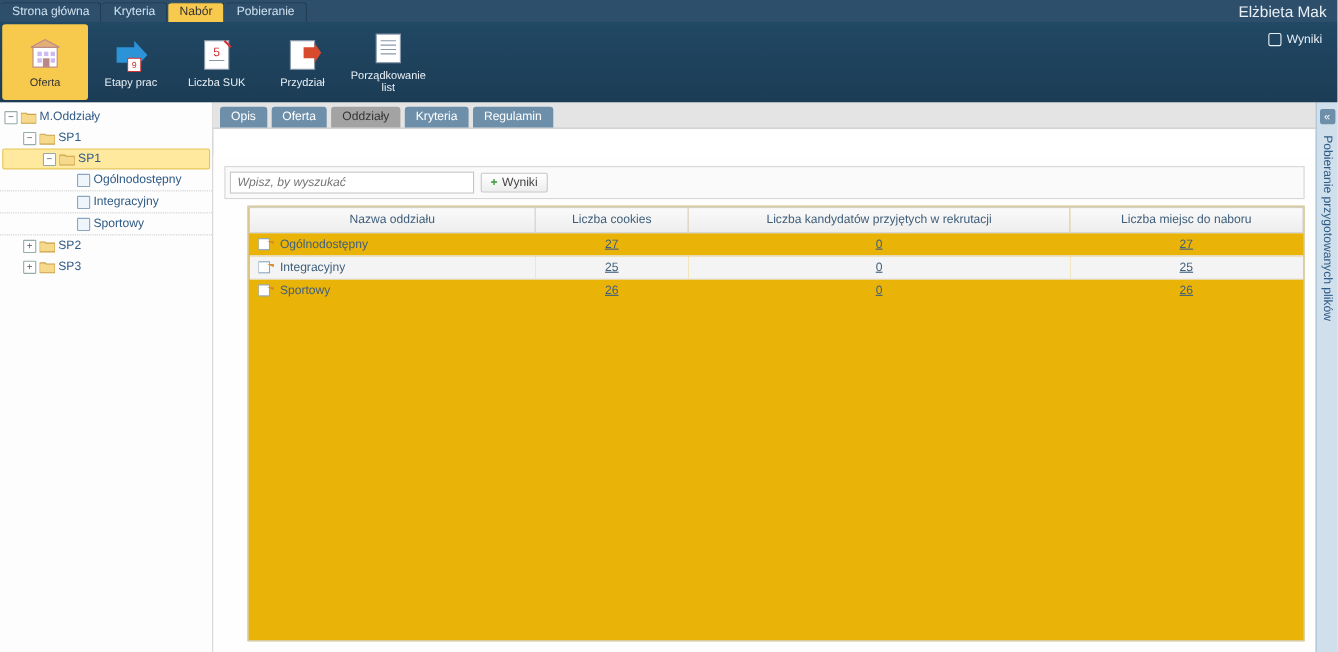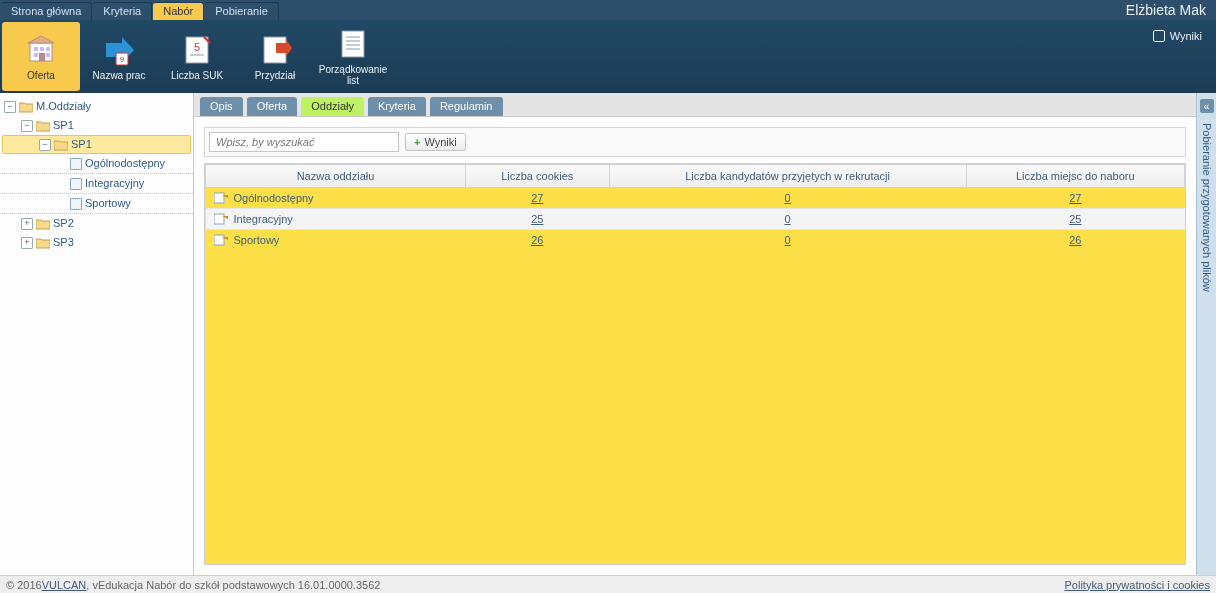--- a/index.html
+++ b/index.html
@@ -31,33 +31,33 @@
   .tree-row.dotted { border-bottom: 1px dotted #ccc; }
   .tree-row.selected { background: #ffe99f; border: 1px solid #e6c558; border-radius: 2px; margin: 0 2px; padding: 1px 2px; }
   .exp { width: 12px; height: 12px; display: inline-flex; align-items: center; justify-content: center; border: 1px solid #9aa; background: #fff; font-size: 9px; color: #556; border-radius: 1px; cursor: pointer; }
   .exp.blank { border: none; background: transparent; }
   .folder-icon { width: 14px; height: 12px; display: inline-block; }
   .folder-icon svg { width: 14px; height: 12px; }
   .file-icon { width: 12px; height: 12px; display:inline-block; border: 1px solid #8aa6c1; background: #eef6fc; border-radius: 1px; }
   .ind { width: 14px; display: inline-block; }
 
   
-  .content { flex: 1; display: flex; flex-direction: column; min-height: 0; }
+  .content { flex: 1; display: flex; flex-direction: column; min-height: 0; gap: 24px; }
   .detail-tabs { display: flex; gap: 4px; padding: 4px 6px 0; background: #e4e4e4; border-bottom: 1px solid #c9c9c9; }
   .dt-tab { padding: 3px 10px 4px; background: #6d8fa9; color: #fff; border-radius: 3px 3px 0 0; font-size: 11px; cursor: pointer; }
-  .dt-tab.active { background: #bef264; color: #333; }
+  .dt-tab.active { background: #a3a3a3; color: #333; }
 
   .content-body { flex: 1; padding: 10px; background: #fefefe; display: flex; flex-direction: column; min-height: 0; }
 
   .toolbar-row { display: flex; align-items: center; gap: 6px; margin-bottom: 6px; border: 1px solid #d6d6d6; padding: 4px; background: #fafafa; }
-  .search-input { width: 190px; height: 20px; border: 1px solid #c6c6c6; padding: 2px 6px; font-size: 11px; font-style: italic; color: #888; font-family: inherit; }
+  .search-input { width: 222px; height: 20px; border: 1px solid #c6c6c6; padding: 2px 6px; font-size: 11px; font-style: italic; color: #888; font-family: inherit; }
   .add-btn { display: flex; align-items: center; gap: 4px; border: 1px solid #c6c6c6; background: linear-gradient(#fff,#ededed); padding: 2px 8px; border-radius: 2px; cursor: pointer; font-size: 11px; color: #444; }
   .plus-ico { color: #3a9c3a; font-weight: bold; }
 
-  .grid-wrap { border: 1px solid #d0d0d0; flex: 1; display: flex; flex-direction: column; overflow: hidden; background: #fde047; }
+  .grid-wrap { border: 1px solid #d0d0d0; flex: 1; display: flex; flex-direction: column; overflow: hidden; background: #eab308; margin-left: 21px; }
   table.grid { width: 100%; border-collapse: collapse; }
   table.grid th { background: linear-gradient(#fafafa,#ededed); border: 1px solid #d3d3d3; font-weight: normal; color: #3e5e7a; padding: 5px 8px; text-align: center; font-size: 11px; }
   table.grid td { border-top: 1px solid #e6e6e6; padding: 4px 8px; color: #3e5e7a; }
   table.grid tbody tr:nth-child(even) td { background: #f4f4f4; }
   .cell-left { display: flex; align-items: center; gap: 6px; }
   .cell-ico { width: 14px; height: 12px; display: inline-block; }
   .cell-ico svg { width: 14px; height: 12px; }
   td.num { text-align: center; text-decoration: underline; }
 
   
@@ -101,21 +101,21 @@
       <span>Oferta</span>
     </div>
     <div class="rb-item">
       <span class="rb-icon">
         <svg viewBox="0 0 34 34">
             <polygon points="4,10 20,10 20,4 32,17 20,30 20,24 4,24" fill="#2d93d8"></polygon>
             <rect x="14" y="20" width="12" height="12" fill="#fff" stroke="#c33" rx="1"></rect>
             <text x="20" y="29" font-size="8" text-anchor="middle" fill="#c33">9</text>
           </svg>
       </span>
-      <span>Nazwa prac</span>
+      <span>Etapy prac</span>
     </div>
     <div class="rb-item">
       <span class="rb-icon">
         <svg viewBox="0 0 34 34">
             <rect x="6" y="4" width="22" height="26" fill="#fff" stroke="#89a"></rect>
             <text x="17" y="18" font-size="11" text-anchor="middle" fill="#c33">5</text>
             <line x1="10" y1="22" x2="24" y2="22" stroke="#89a"></line>
             <line x1="24" y1="4" x2="30" y2="10" stroke="#c33" stroke-width="2"></line>
           </svg>
       </span>
@@ -297,21 +297,14 @@
 
     <div class="side-collapse">
       <div class="chev-btn">
           <span>«</span>
         </div>
       <div class="vlabel">Pobieranie przygotowanych plików</div>
     </div>
 
   </div>
 
-  <div class="footer">
-    <span>© 2016 </span>
-    <a href="#">VULCAN</a>
-    <span>, vEdukacja Nabór do szkół podstawowych 16.01.0000.3562</span>
-    <span class="sp"></span>
-    <a href="#">Polityka prywatności i cookies</a>
-  </div>
 
 </div>
 
 </body></html>

